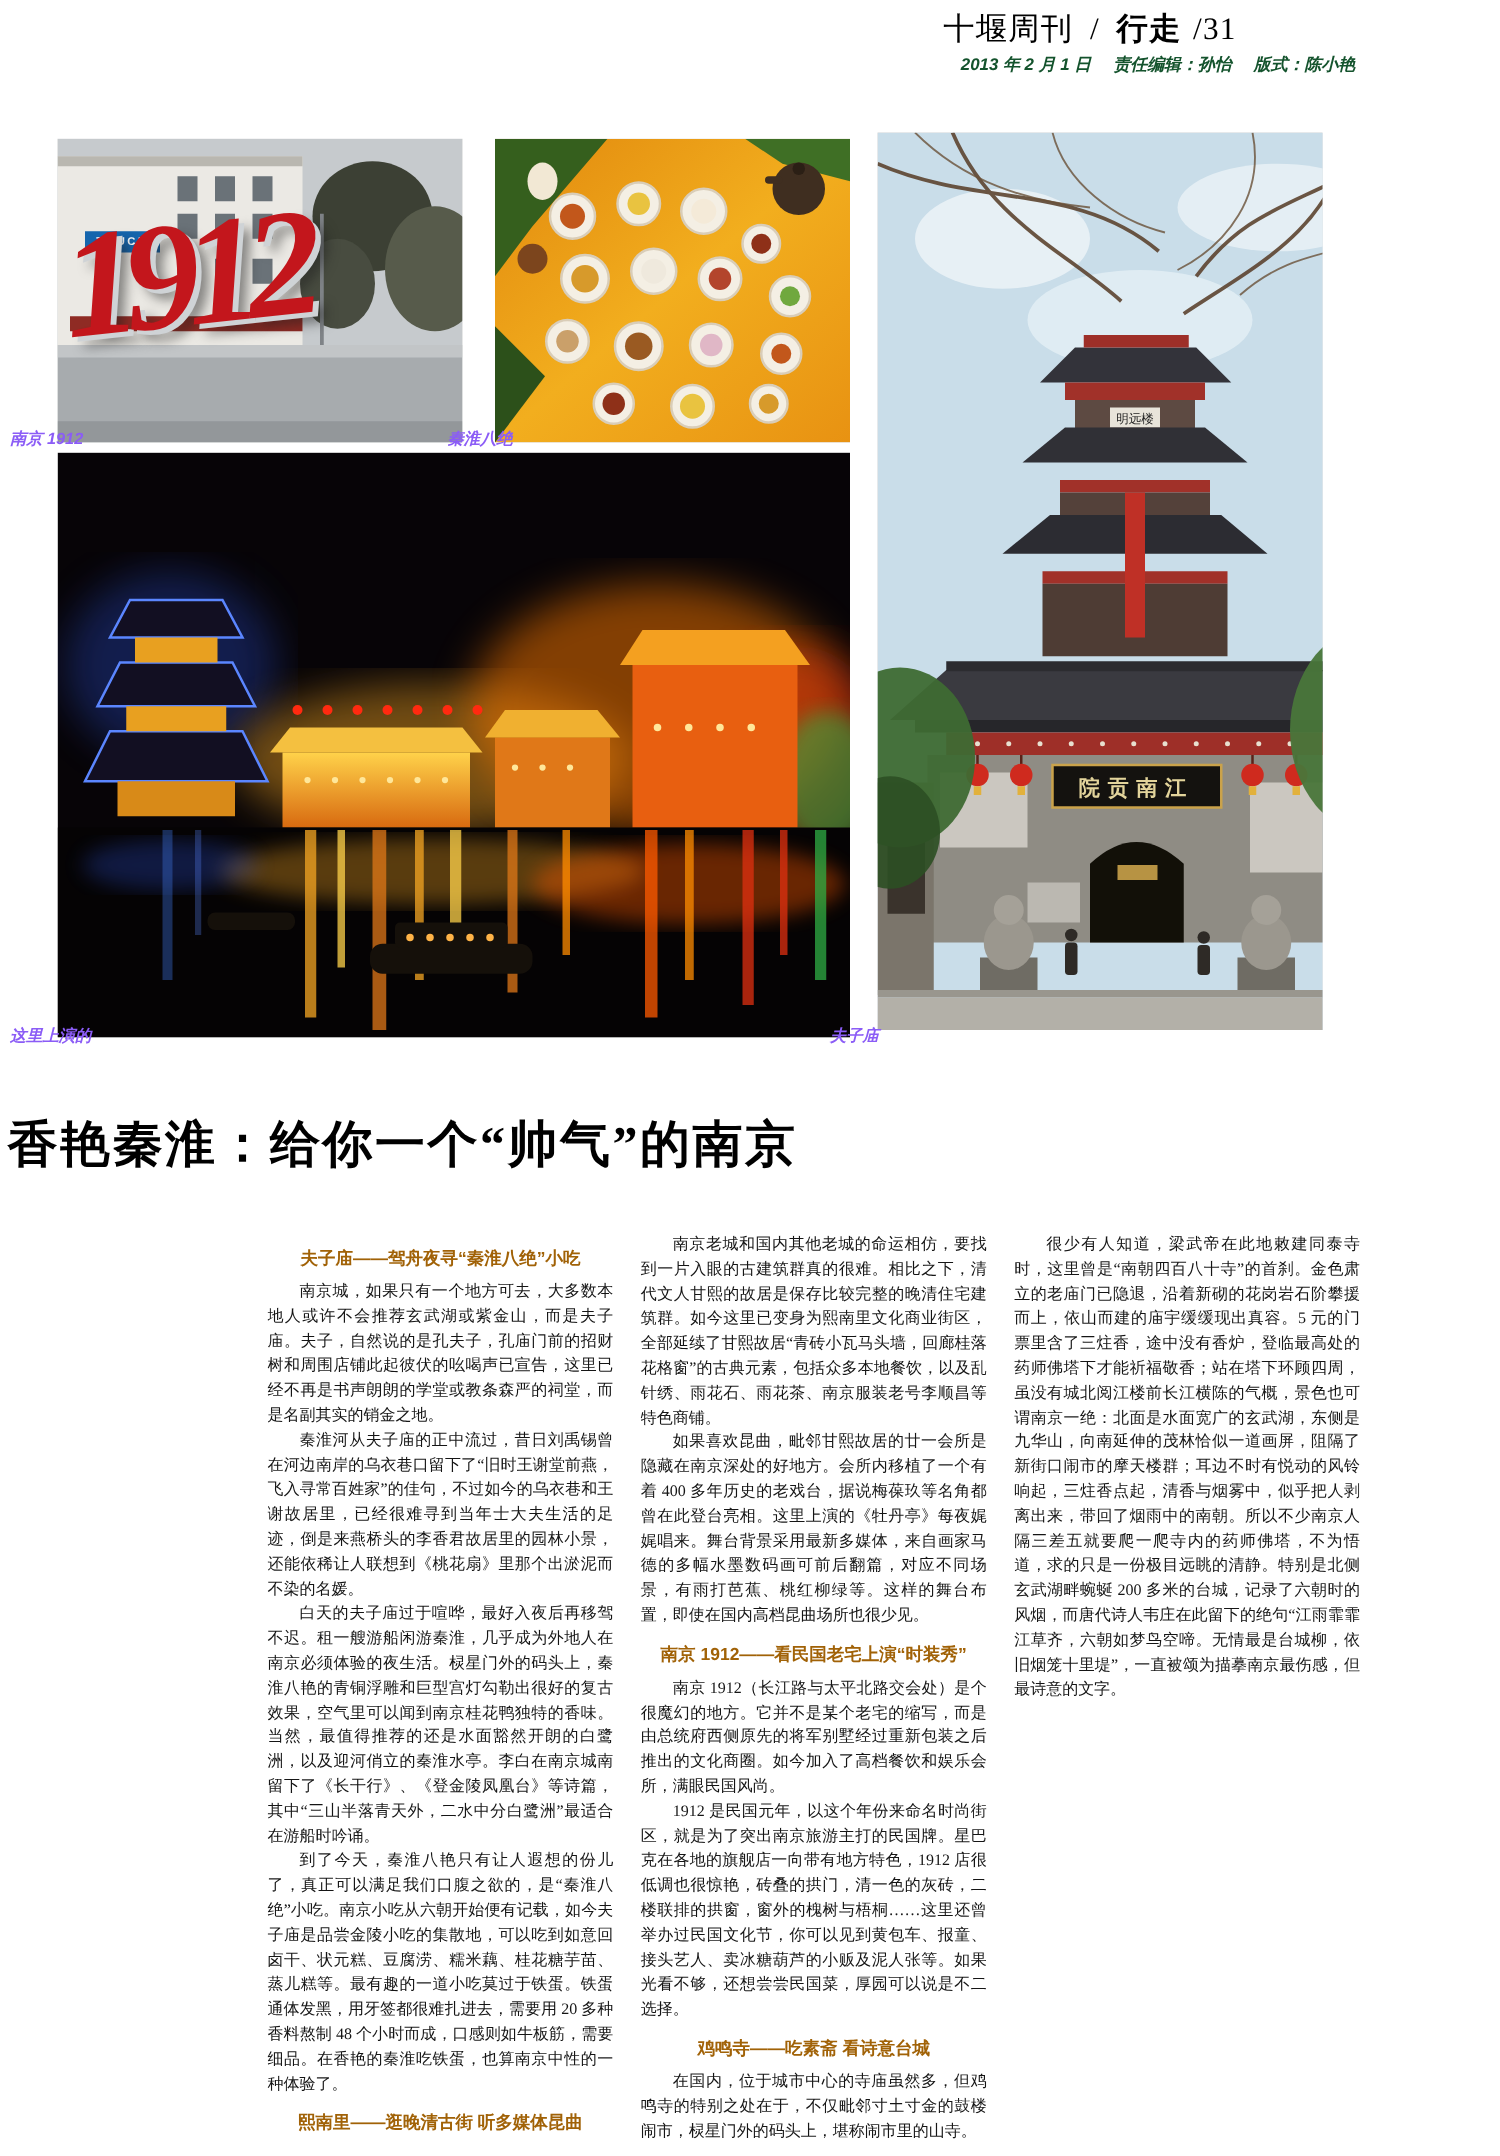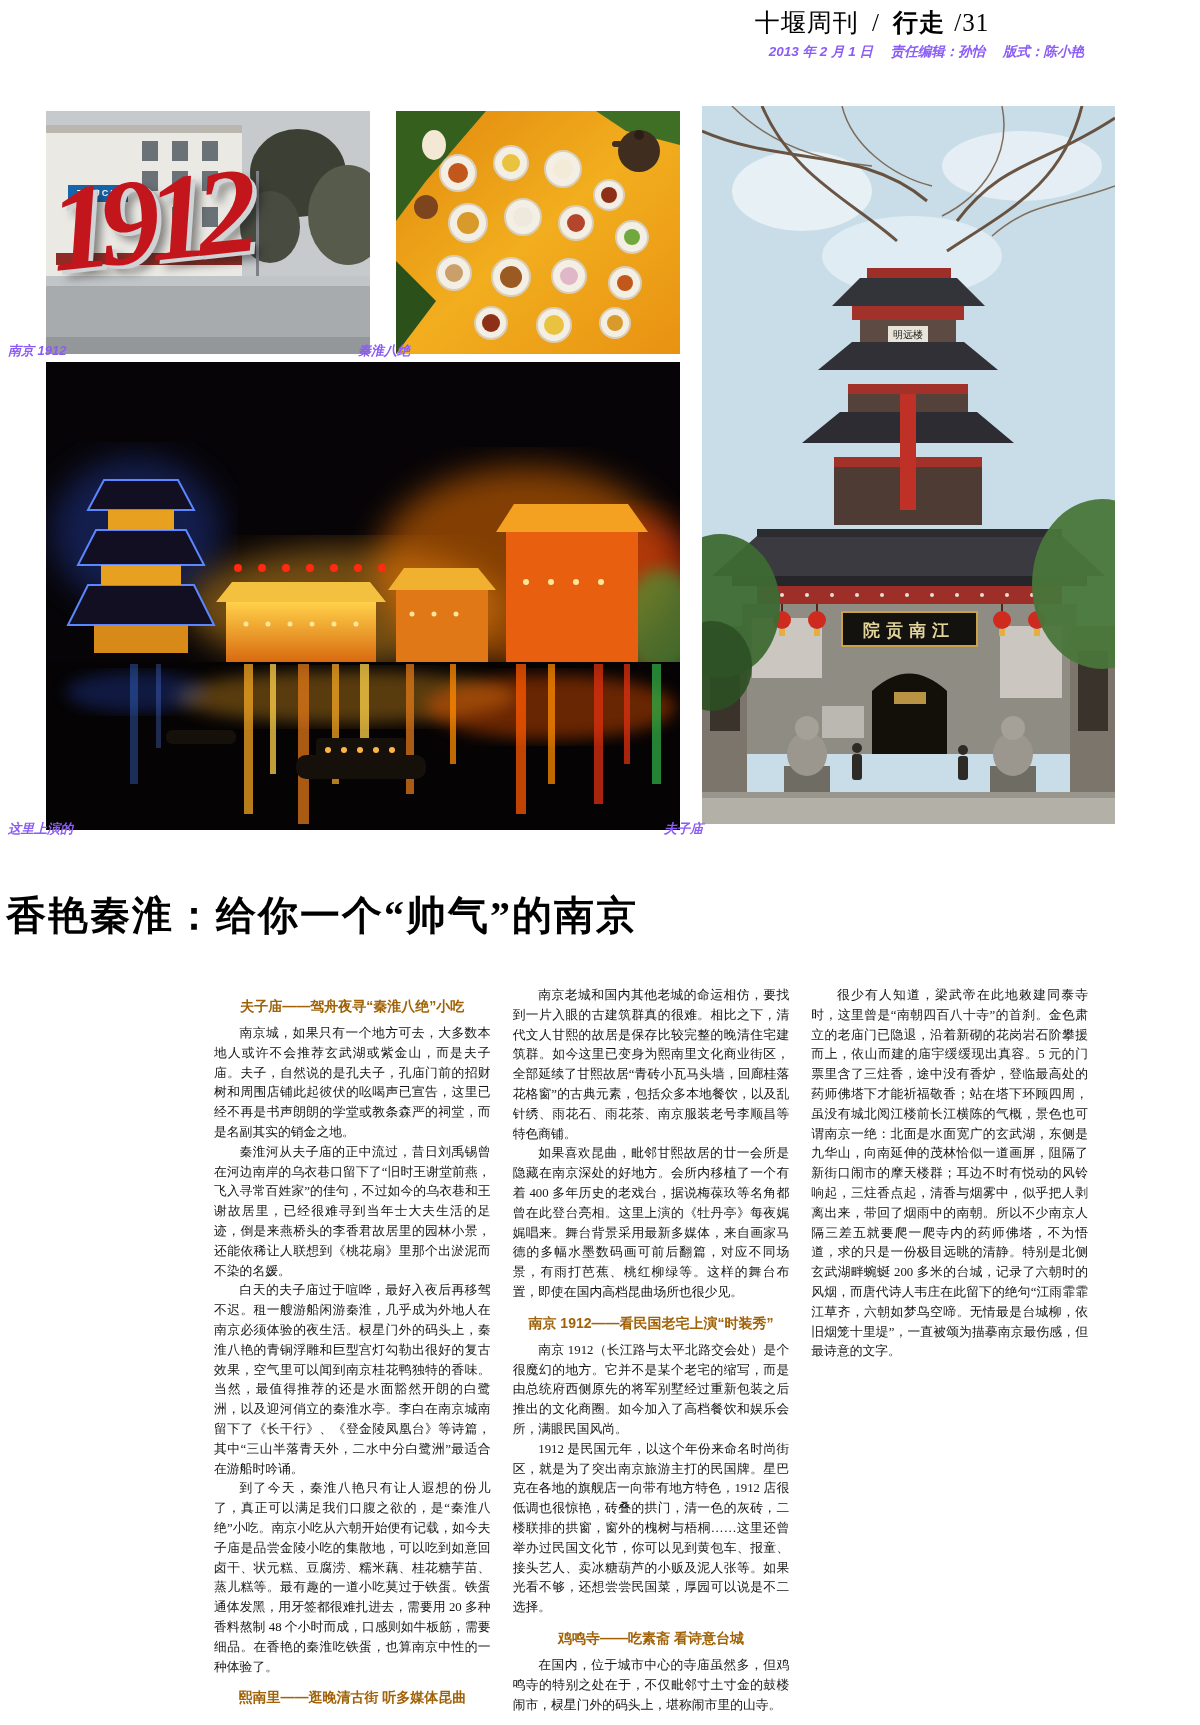--- a/index.html
+++ b/index.html
@@ -6,30 +6,30 @@
   #page{position:relative;width:1200px;height:1725px;margin:0 auto;background:#ffffff;
         font-family:"Liberation Serif","DejaVu Serif",serif;color:#111;overflow:hidden;}
 
   
   .masthead{position:absolute;top:6px;right:116px;text-align:left;white-space:nowrap;}
   .mast-line1{font-size:25px;letter-spacing:1px;color:#000;}
   .mast-line1 .pub{font-weight:400;}
   .mast-line1 .sep{margin:0 6px;font-weight:400;}
   .mast-line1 .sec{font-weight:900;font-family:"Liberation Sans","DejaVu Sans",sans-serif;}
   .mast-line1 .pg{font-weight:400;margin-left:2px;}
-  .mast-line2{margin-top:4px;font:italic bold 13.5px/18px "Liberation Sans","DejaVu Sans",sans-serif;color:#8b5cf6;}
+  .mast-line2{margin-top:4px;font:italic bold 13.5px/18px "Liberation Sans","DejaVu Sans",sans-serif;color:#14532d;}
   .mast-line2 span{margin-left:14px;}
 
   
   .photo{position:absolute;overflow:hidden;background:#d8d8d8;}
   .photo svg{display:block;}
   .photo-1912{left:6px;top:95px;width:324px;height:243px;}
   .photo-food{left:356px;top:95px;width:284px;height:243px;}
   .photo-night{left:6px;top:346px;width:634px;height:468px;}
-  .photo-temple{left:662px;top:90px;width:413px;height:718px;}
+  .photo-temple{left:662px;top:90px;width:356px;height:718px;}
 
   .caption{position:absolute;font:italic bold 13px/16px "Liberation Sans","DejaVu Sans",sans-serif;color:#8b5cf6;}
   .cap-1{left:8px;top:343px;}
   .cap-2{left:358px;top:343px;}
   .cap-3{left:8px;top:821px;}
   .cap-4{left:664px;top:821px;}
 
   .numerals{position:absolute;left:4px;top:48px;font:italic bold 122px/1 "Liberation Serif","DejaVu Serif",serif;
             letter-spacing:-12px;color:#c3161c;transform:rotate(-6deg);
             text-shadow:4px 4px 0 #cfd3d6,9px 9px 9px rgba(30,30,30,.5);}

